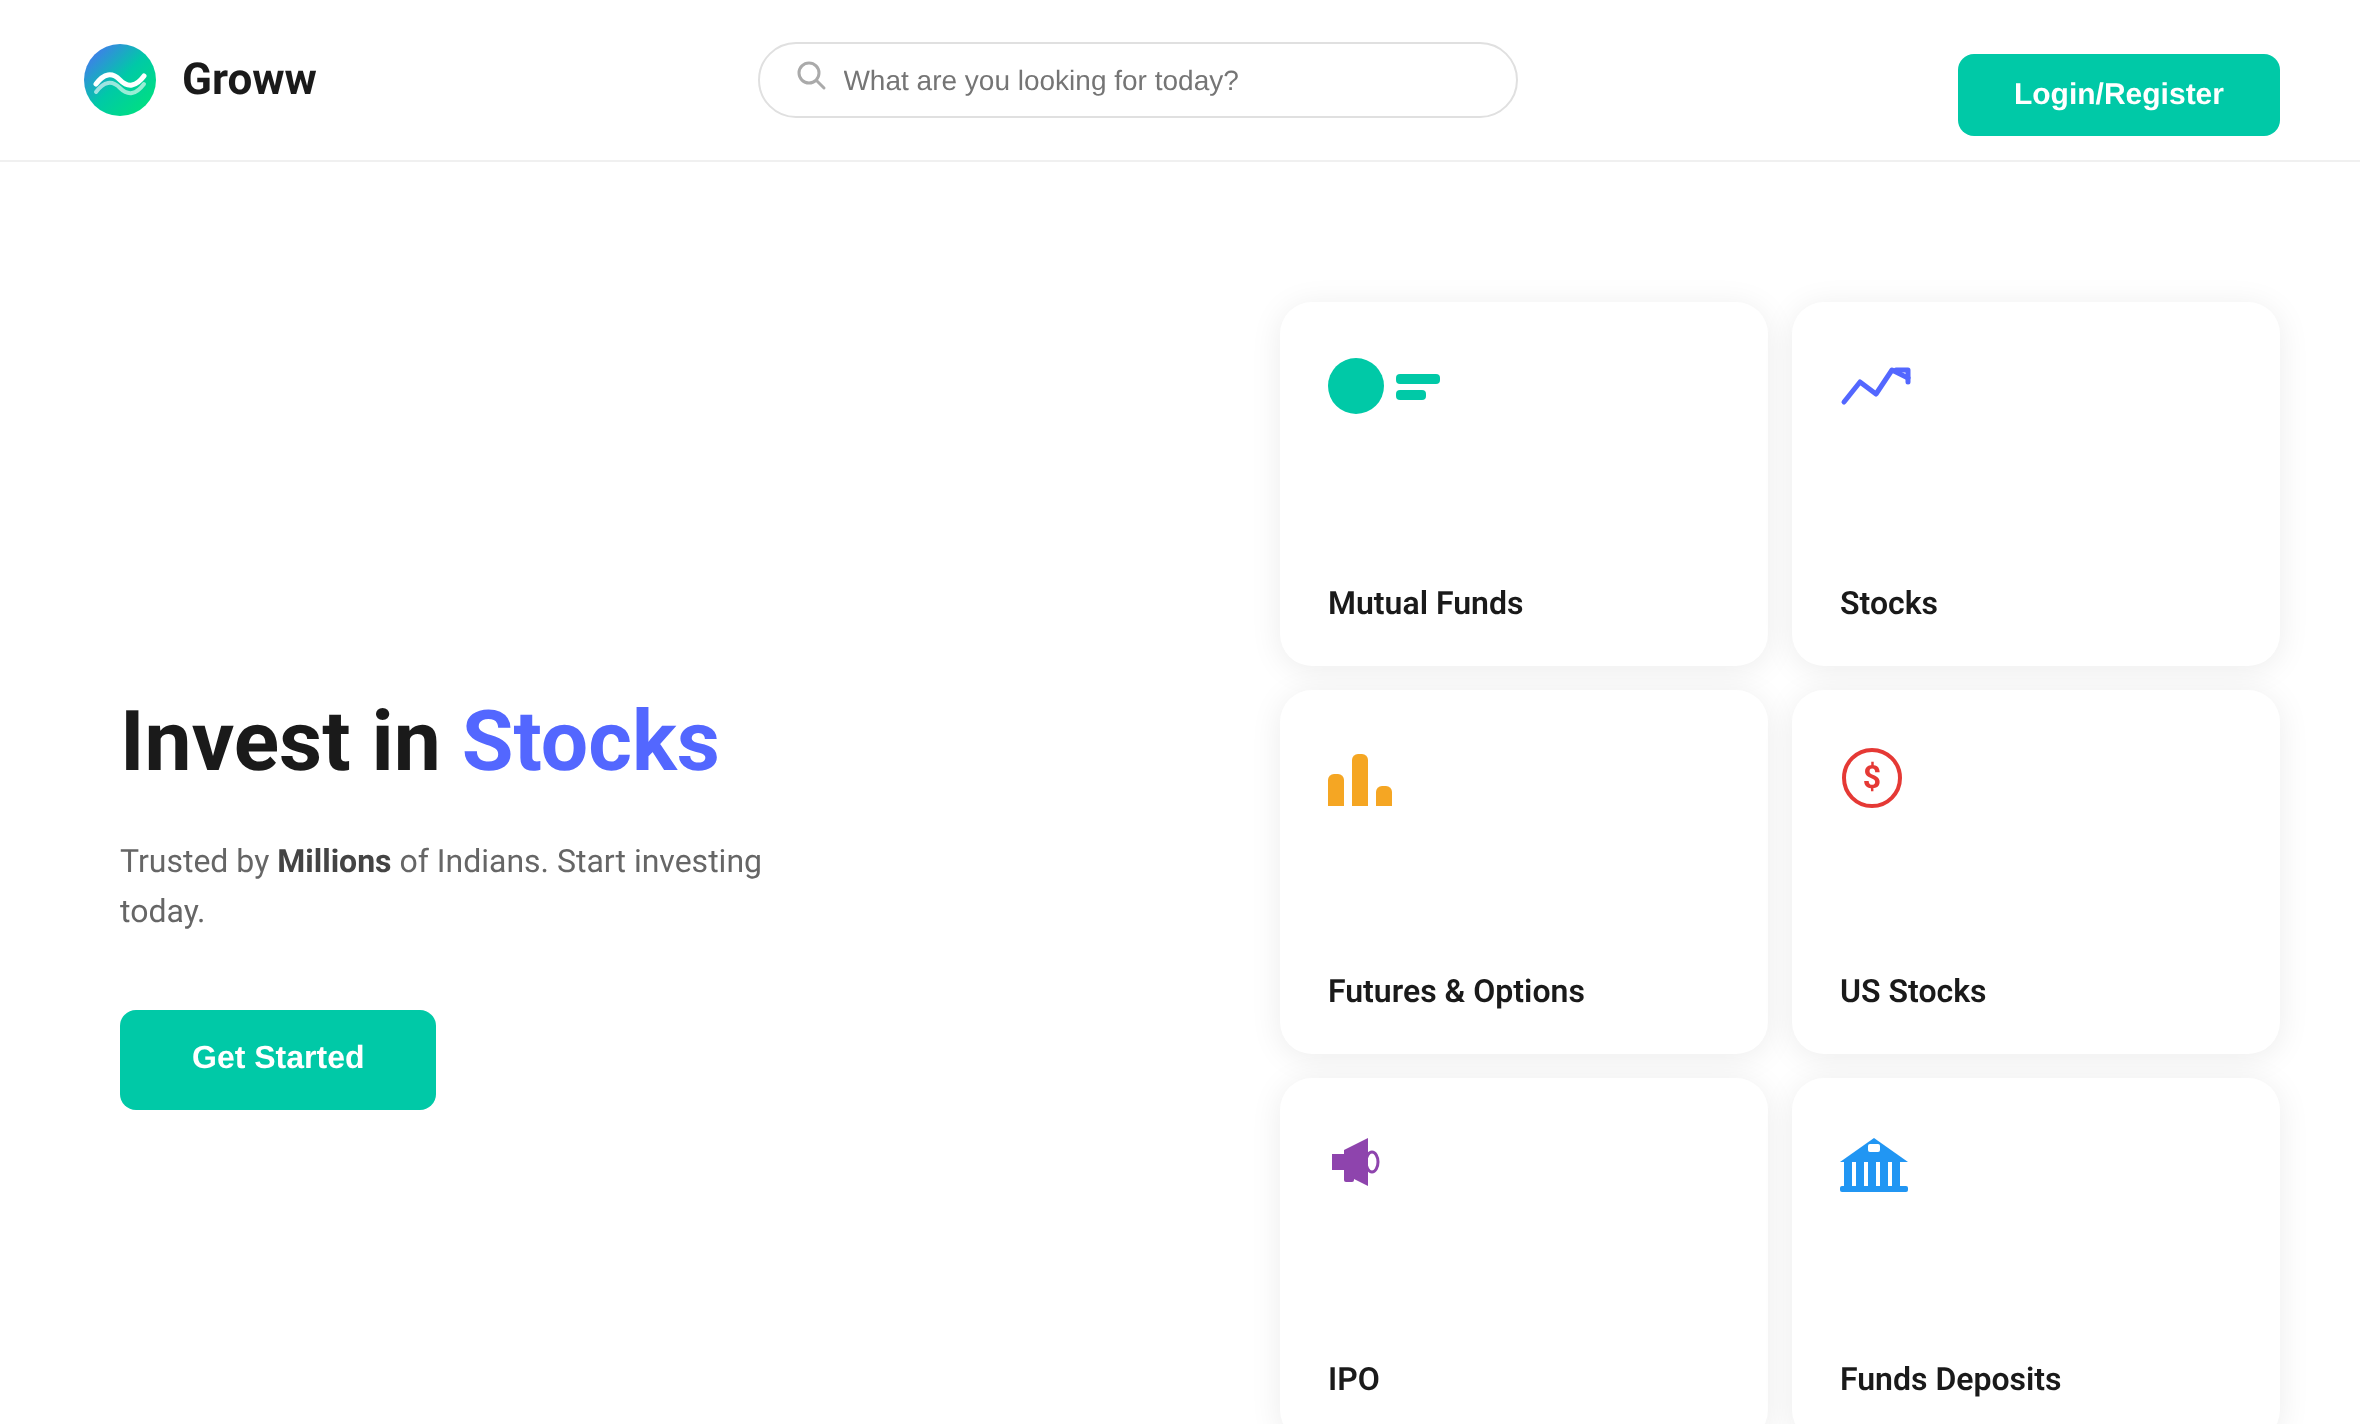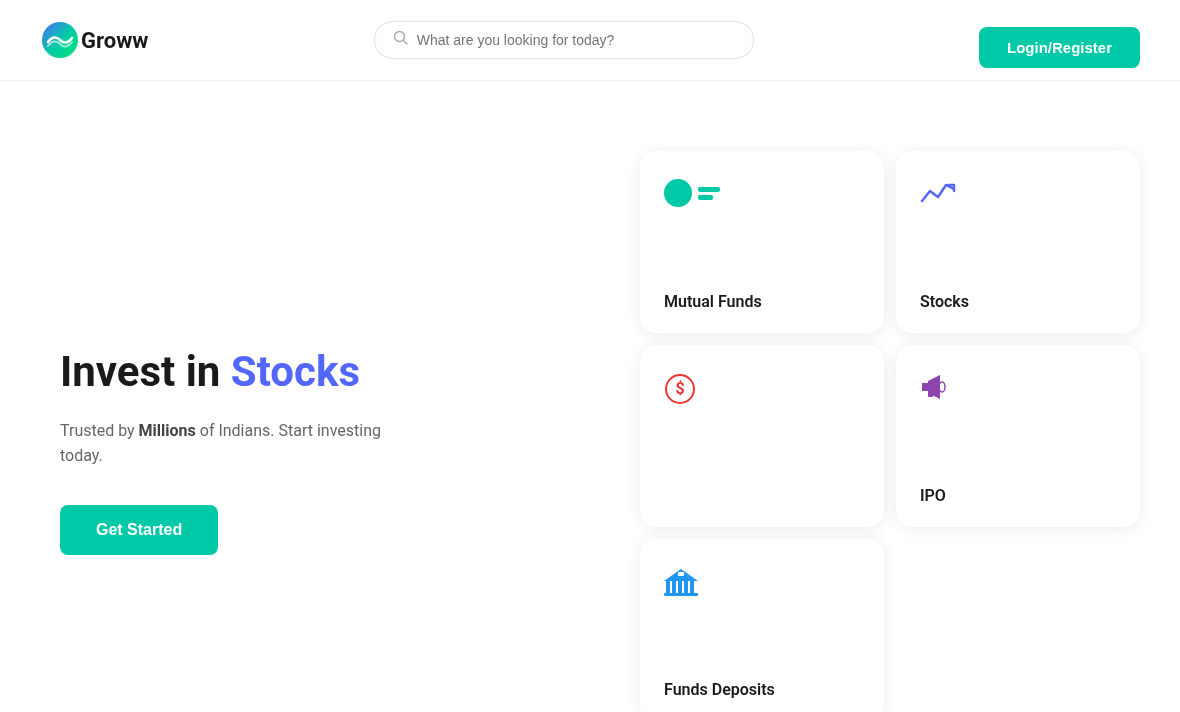--- a/index.html
+++ b/index.html
@@ -16,21 +16,21 @@
       display: flex;
       align-items: center;
       justify-content: space-between;
       padding: 12px 40px;
       border-bottom: 1px solid #f0f0f0;
       background: #fff;
     }
     .logo-area {
       display: flex;
       align-items: center;
-      gap: 1px;
+      gap: 11px;
     }
     .logo-icon {
       width: 40px;
       height: 40px;
       border-radius: 50%;
       overflow: hidden;
       flex-shrink: 0;
     }
     .logo-text {
       font-size: 22px;
@@ -254,28 +254,39 @@
     <div class="card">
       <div class="svg-icon">
         <svg width="36" height="28" viewBox="0 0 36 28" fill="none">
           <polyline points="2,22 10,12 18,18 26,6 34,10" stroke="#5367ff" stroke-width="2.5" fill="none" stroke-linecap="round" stroke-linejoin="round"></polyline>
           <polyline points="28,6 34,6 34,12" stroke="#5367ff" stroke-width="2.5" fill="none" stroke-linecap="round" stroke-linejoin="round"></polyline>
         </svg>
       </div>
       <span class="card-label">Stocks</span>
     </div>
 
+    <div class="card">
+      <div class="svg-icon">
+        <div class="icon-fo">
+          <div class="bar bar1"></div>
+          <div class="bar bar2"></div>
+          <div class="bar bar3"></div>
+        </div>
+      </div>
+      <span class="card-label">Futures &amp; Options</span>
+    </div>
 
     <div class="card">
       <div class="svg-icon">
         <svg width="32" height="32" viewBox="0 0 32 32" fill="none">
           <circle cx="16" cy="16" r="14" stroke="#e53935" stroke-width="2"></circle>
           <text x="16" y="21" text-anchor="middle" font-size="16" font-weight="700" fill="#e53935">$</text>
         </svg>
       </div>
+      <span class="card-label">US Stocks</span>
     </div>
 
     <div class="card">
       <div class="svg-icon">
         <svg width="32" height="28" viewBox="0 0 32 28" fill="none">
 
           <polygon points="2,10 2,18 8,18 8,10" fill="#8e44ad"></polygon>
           <polygon points="8,8 20,2 20,26 8,20" fill="#8e44ad"></polygon>
           <rect x="8" y="18" width="5" height="6" rx="1" fill="#8e44ad"></rect>
           <ellipse cx="22" cy="14" rx="3" ry="5" stroke="#8e44ad" stroke-width="1.5" fill="none"></ellipse>

